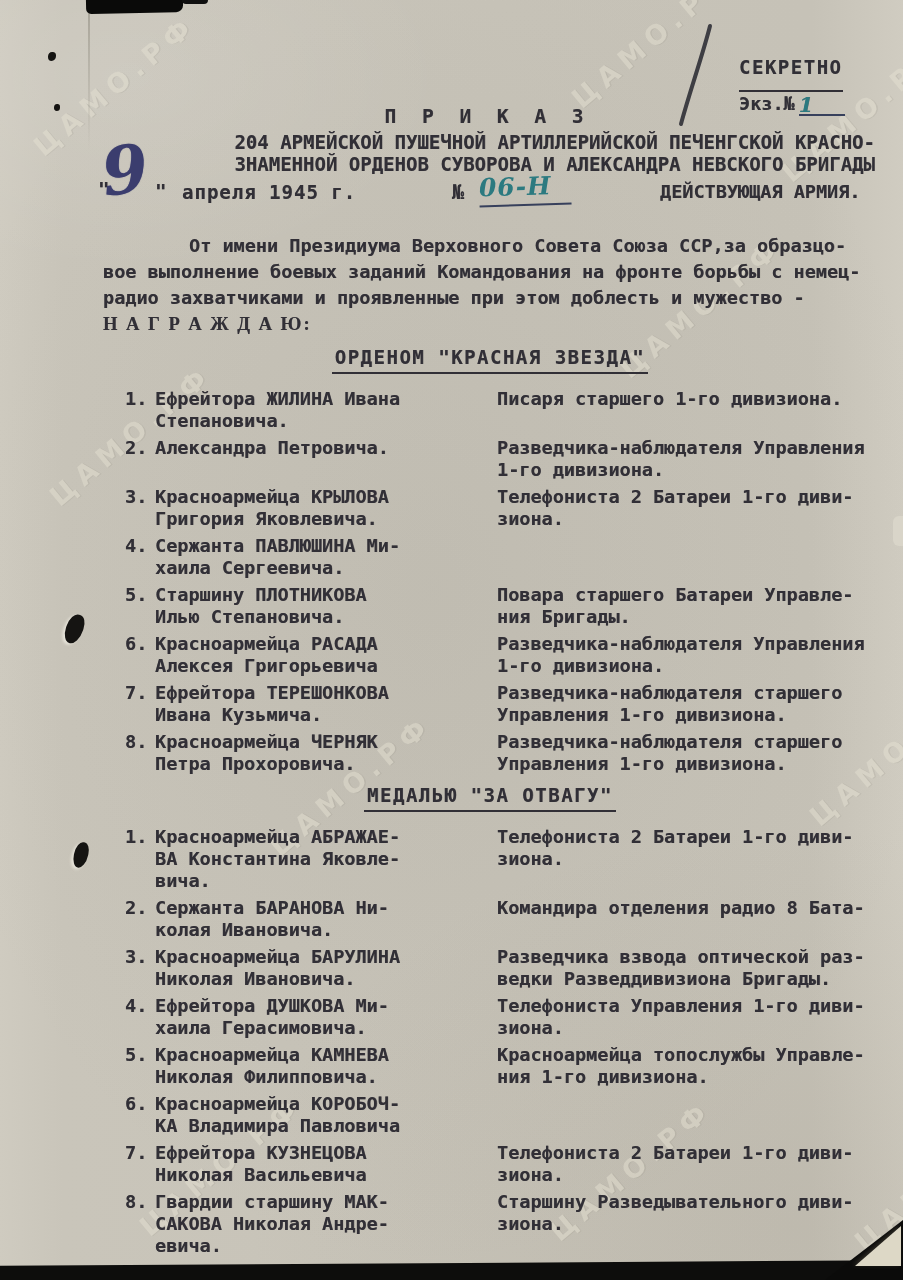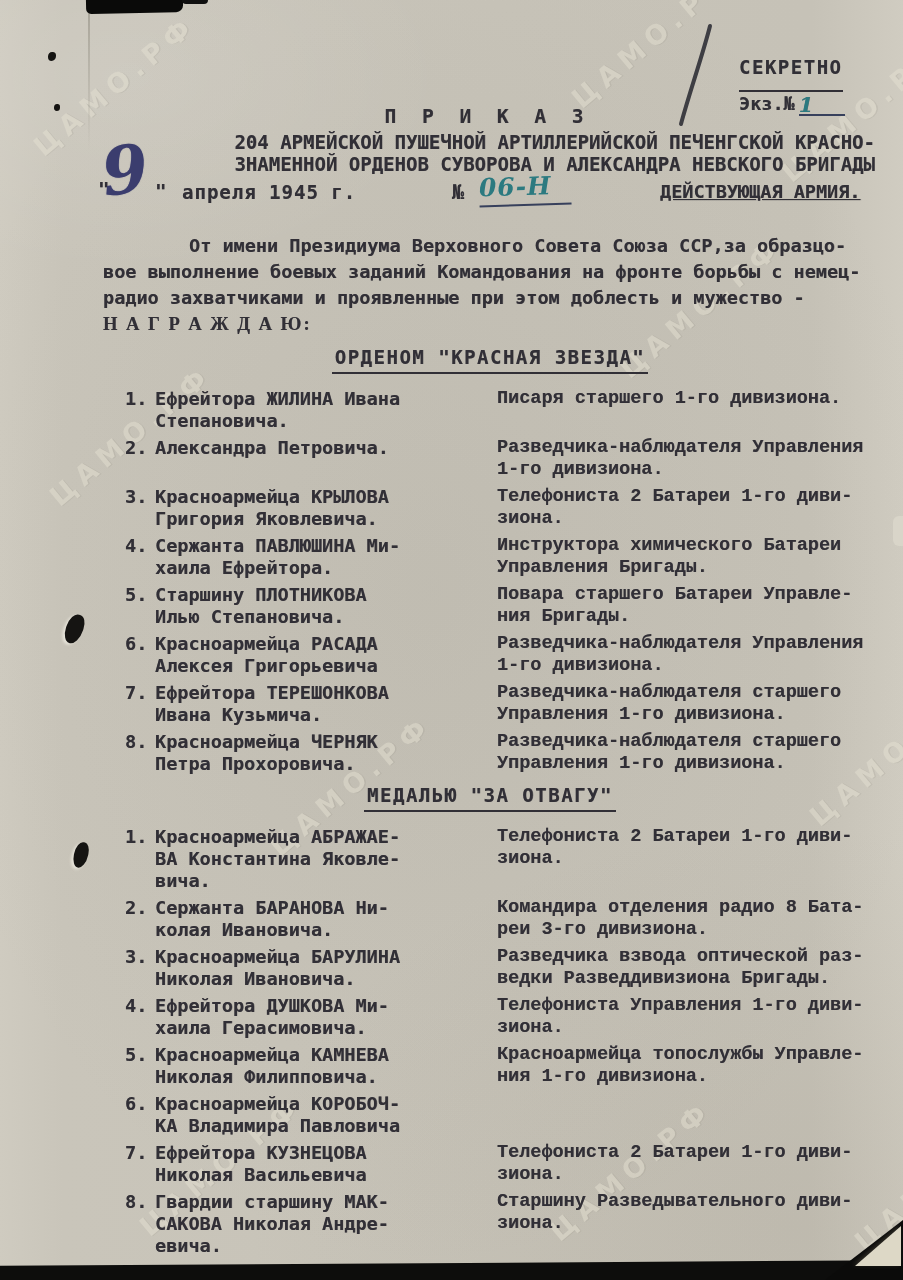--- a/index.html
+++ b/index.html
@@ -34,34 +34,34 @@
   .day{left:102px;top:137px;font-family:"DejaVu Serif","Liberation Serif",serif;
        font-style:italic;font-weight:bold;font-size:66px;color:#3b3d6e;
        transform:rotate(-7deg);text-shadow:0 0 1px rgba(59,61,110,.6);line-height:1;}
   .q2{left:155px;top:180px;font-size:19px;}
   .monthyear{left:182px;top:181px;font-size:19px;letter-spacing:1px;}
   .numlabel{left:452px;top:180px;font-size:20px;}
   .numval{left:479px;top:172px;width:92px;font-family:"DejaVu Serif","Liberation Serif",serif;
           font-style:italic;font-weight:bold;font-size:25px;color:#2c7a80;
           border-bottom:2.5px solid #37405c;padding-bottom:3px;transform:rotate(-2deg);
           letter-spacing:1px;}
-  .army{left:660px;top:181px;font-size:18.5px;text-decoration:underline;}
+  .army{left:660px;top:181px;font-size:18.5px;}
   
   .body-flow{position:absolute;left:103px;right:26px;top:233px;font-size:18.5px;line-height:26px;}
   .pre-line{white-space:nowrap;}
   .pre-line.first{text-indent:86px;}
   .award-word{margin-top:0;letter-spacing:2px;font-family:Liberation Serif, serif;}
   .section{margin-top:0;}
   .sec-head-wrap{text-align:center;margin:7px 0 14px 0;}
   .sec-head{display:inline-block;font-size:19px;letter-spacing:1.5px;
             border-bottom:2px solid #312f36;padding:0 3px 2px 3px;}
   .item{display:flex;padding-left:22px;margin-bottom:5px;line-height:22px;}
   .item .num{width:30px;flex:0 0 30px;}
   .item .name{width:342px;flex:0 0 342px;}
-  .item .role{flex:1;font-family:Liberation Mono, monospace;}
+  .item .role{flex:1;}
   
   .topblack{left:86px;top:-7px;width:97px;height:20px;background:#0a0a09;
             border-radius:0 0 7px 5px;transform:rotate(-1.2deg);}
   .topnub{left:182px;top:-4px;width:26px;height:8px;background:#101010;border-radius:0 0 4px 4px;}
   .bottomblack{left:-6px;right:-6px;bottom:-8px;height:25px;background:#0d0d0c;
                transform:rotate(-0.35deg);}
   .corner-black{right:0;bottom:0;width:0;height:0;
                 border-left:78px solid transparent;border-bottom:60px solid #0b0b0a;}
   .corner-fold{right:2px;bottom:14px;width:0;height:0;
                border-left:46px solid transparent;border-bottom:40px solid #ddd8c6;
@@ -164,25 +164,21 @@
             </div>
             <div class="role">
               <div>Телефониста 2 Батареи 1-го диви-</div>
               <div>зиона.</div>
             </div>
           </div>
           <div class="item">
             <div class="num">4.</div>
             <div class="name">
               <div>Сержанта ПАВЛЮШИНА Ми-</div>
-              <div>хаила Ефрейтора.</div>
-            </div>
-            <div class="role">
-              <div>Инструктора химического Батареи</div>
-              <div>Управления Бригады.</div>
+              <div>хаила Сергеевича.</div>
             </div>
           </div>
           <div class="item">
             <div class="num">5.</div>
             <div class="name">
               <div>Старшину ПЛОТНИКОВА</div>
               <div>Илью Степановича.</div>
             </div>
             <div class="role">
               <div>Повара старшего Батареи Управле-</div>
@@ -238,21 +234,20 @@
             </div>
           </div>
           <div class="item">
             <div class="num">2.</div>
             <div class="name">
               <div>Сержанта БАРАНОВА Ни-</div>
               <div>колая Ивановича.</div>
             </div>
             <div class="role">
               <div>Командира отделения радио 8 Бата-</div>
-              <div>реи 3-го дивизиона.</div>
             </div>
           </div>
           <div class="item">
             <div class="num">3.</div>
             <div class="name">
               <div>Красноармейца БАРУЛИНА</div>
               <div>Николая Ивановича.</div>
             </div>
             <div class="role">
               <div>Разведчика взвода оптической раз-</div>

